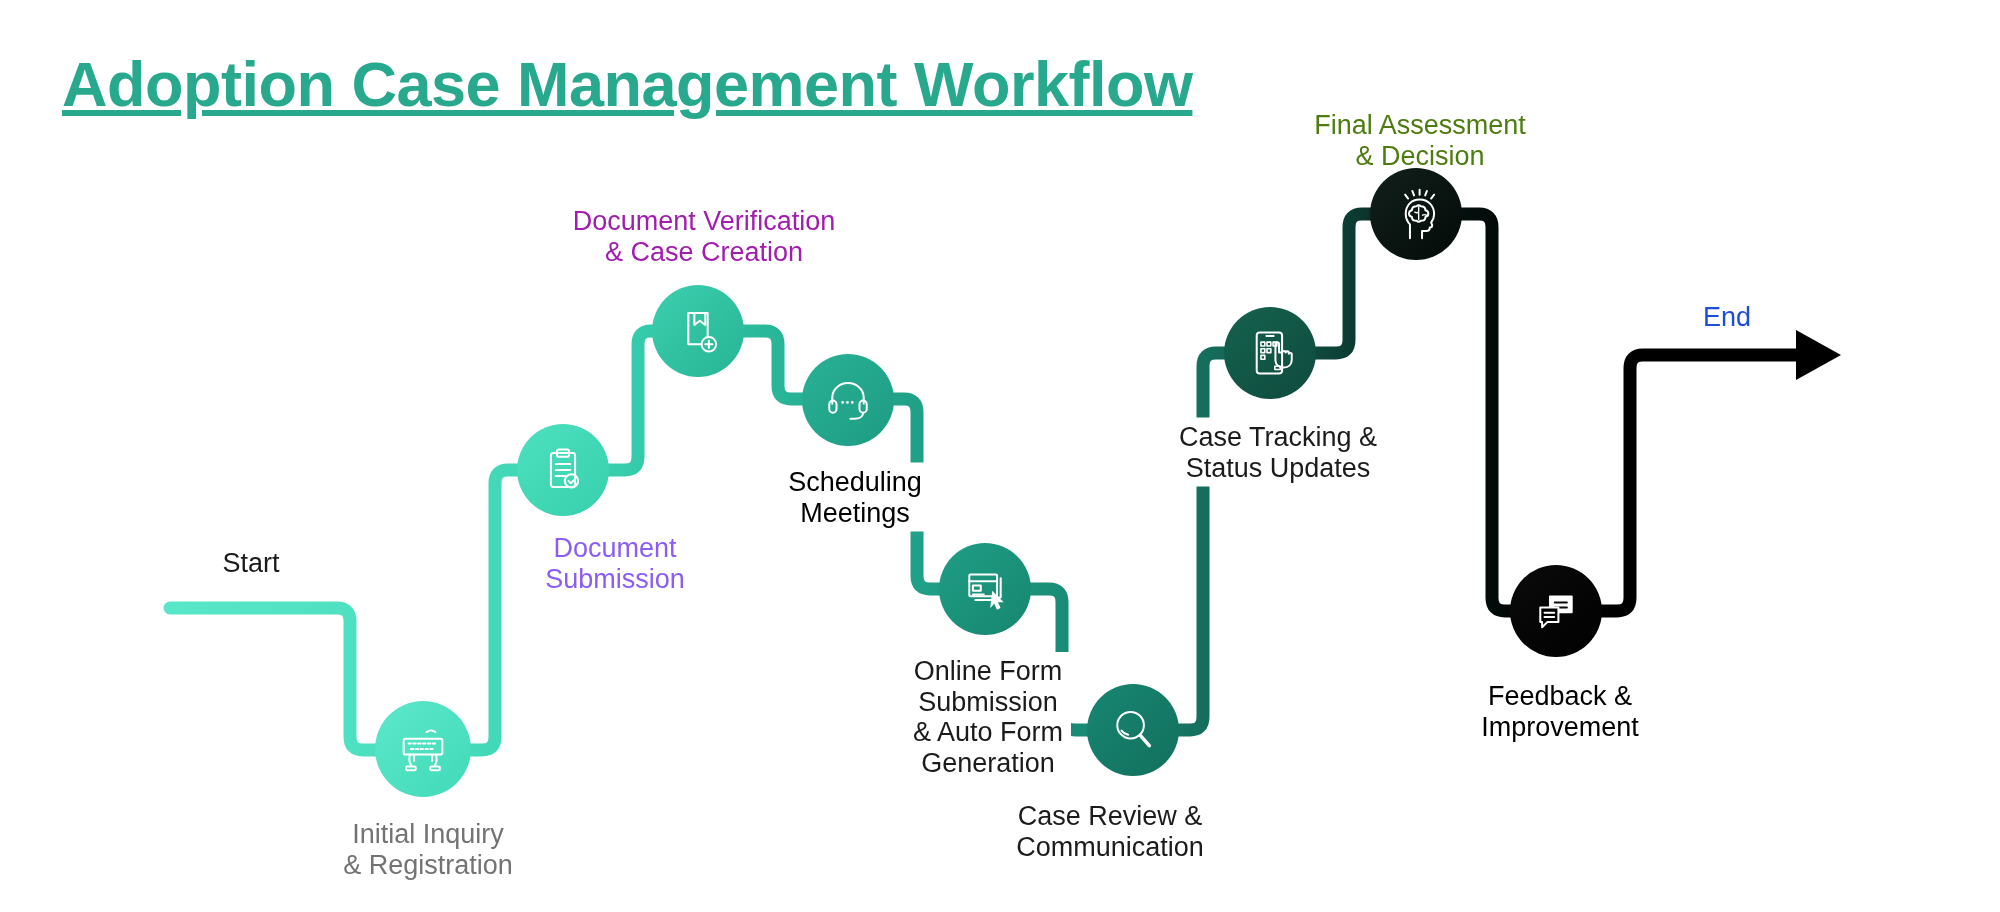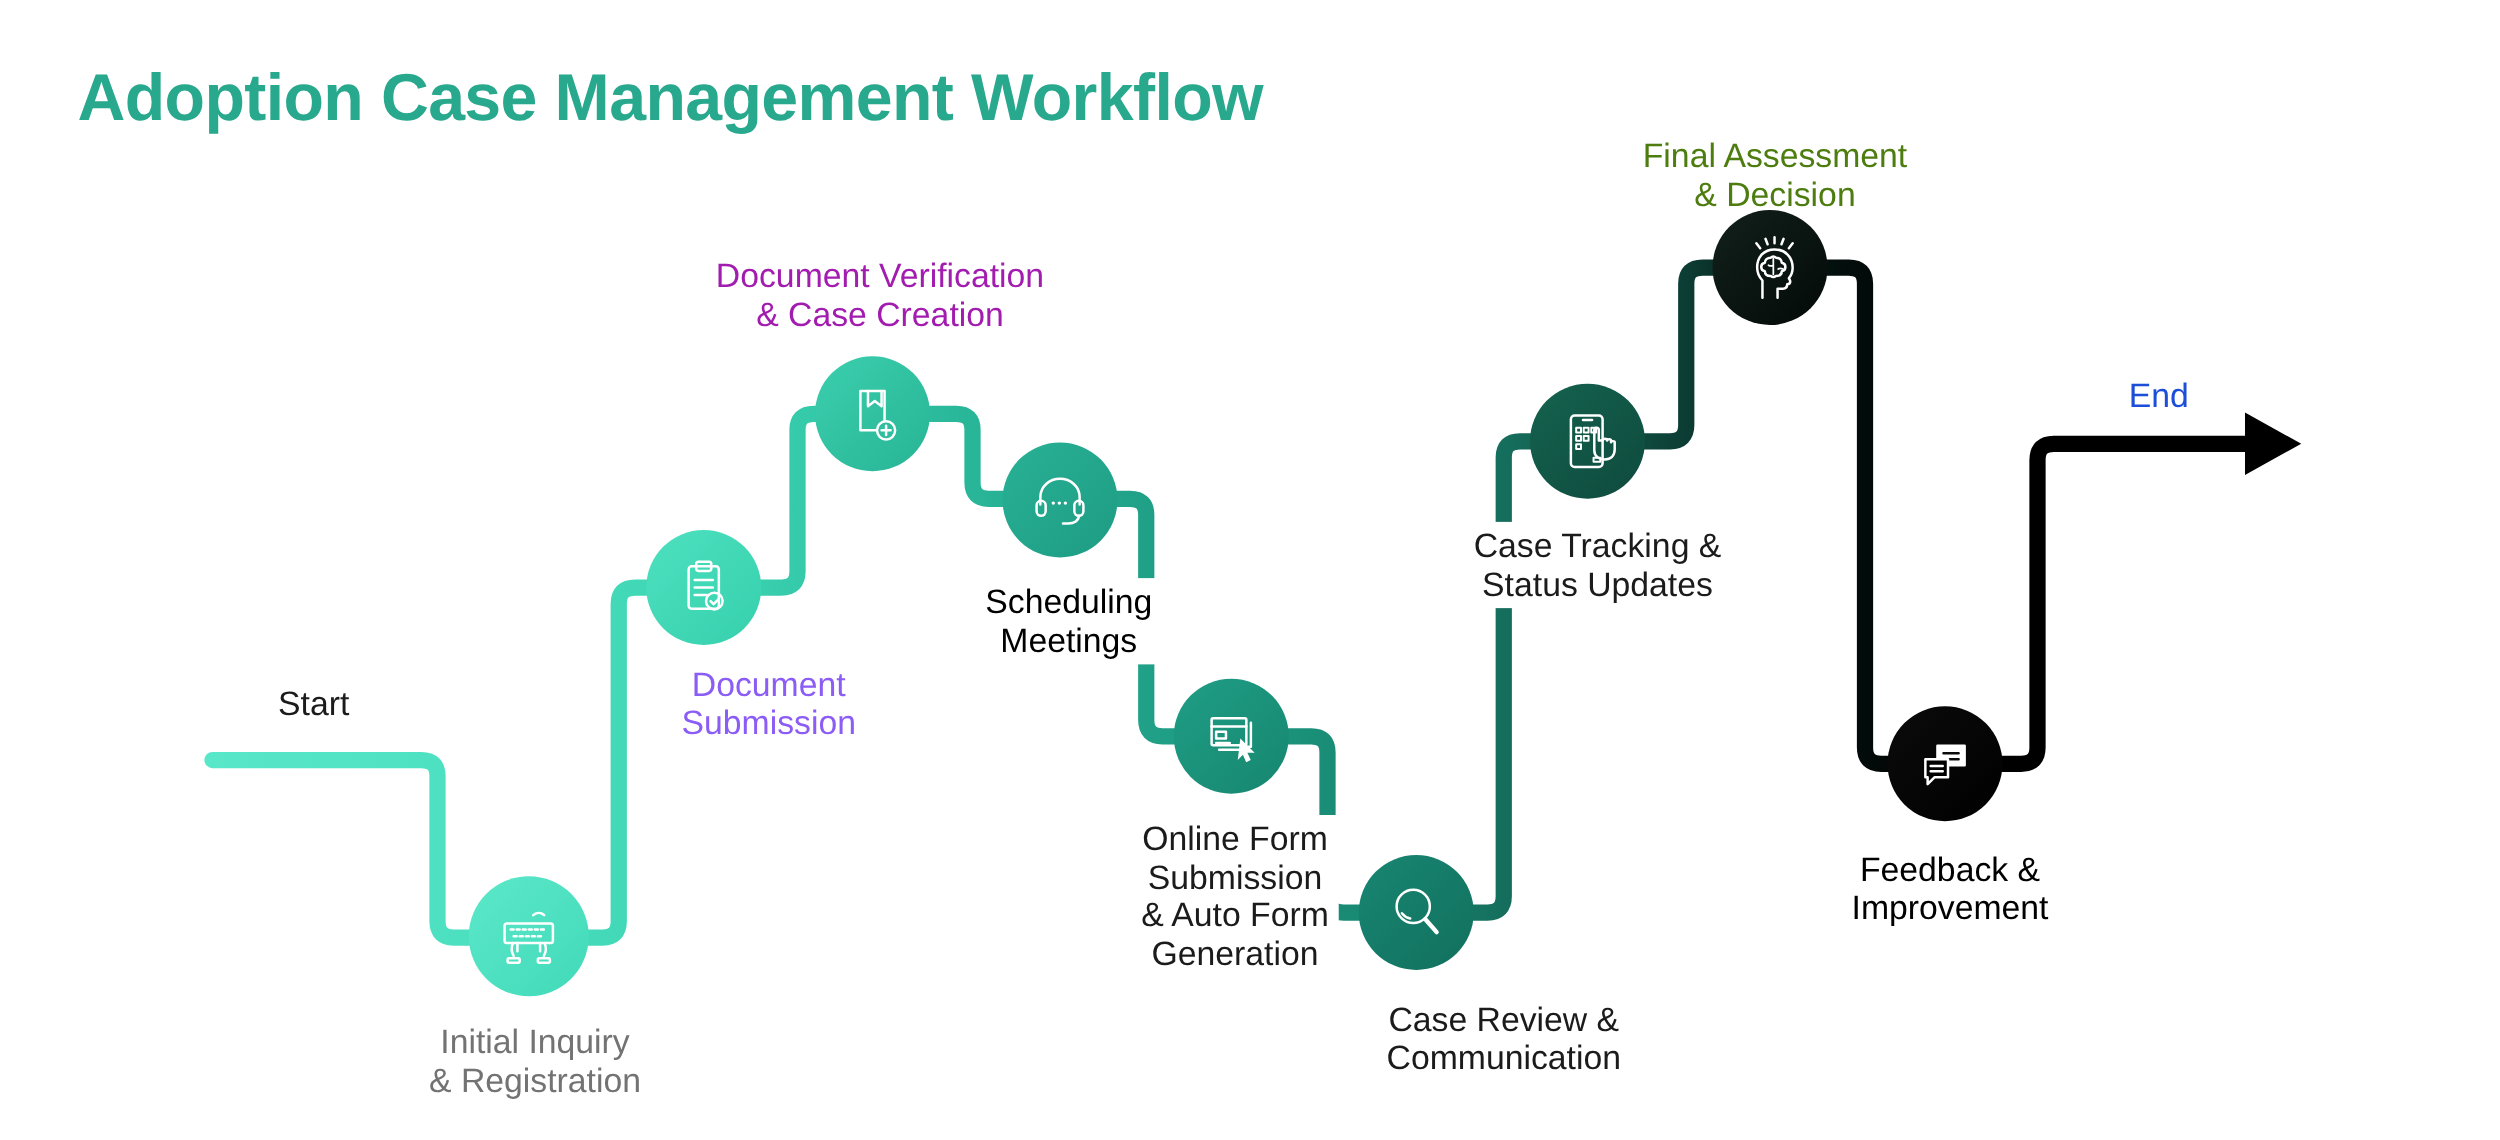--- a/index.html
+++ b/index.html
@@ -2,21 +2,21 @@
 <html><head>
 <meta charset="utf-8">
 <style>
   html,body{margin:0;padding:0;background:#fff;}
   .canvas{
     position:relative;width:2000px;height:912px;background:#ffffff;overflow:hidden;
     font-family:"Liberation Sans","DejaVu Sans",sans-serif;
   }
   .title{
     position:absolute;left:62px;top:48px;
-    font-size:53px;font-weight:800;letter-spacing:-0.5px;white-space:nowrap;
+    font-size:63px;font-weight:800;letter-spacing:-0.5px;white-space:nowrap;text-decoration:underline;
   }
   .flow-svg{position:absolute;left:0;top:0;z-index:1;}
   .label{
     position:absolute;transform:translate(-50%,-50%);
     background:#ffffff;color:#1b1b1b;
     font-size:27px;line-height:1.13;font-weight:500;
     text-align:center;white-space:pre-line;
     padding:4px 8px;z-index:2;
   }
   .node{
@@ -71,21 +71,21 @@
   <div class="label" style="left: 567px; top: 563px; color: #8b5cf6; margin-left: 48px;">Document
 Submission</div>
   <div class="label" style="left: 704px; top: 236px; color: #a21caf;">Document Verification
 &amp; Case Creation</div>
   <div class="label" style="left: 855px; top: 497px; color: #000000;">Scheduling
 Meetings</div>
   <div class="label" style="left: 988px; top: 717px; color: rgb(27, 27, 27);">Online Form
 Submission
 &amp; Auto Form
 Generation</div>
-  <div class="label" style="left: 1203px; top: 831px; color: rgb(27, 27, 27);">Case Review &amp;
+  <div class="label" style="left: 1110px; top: 831px; color: rgb(27, 27, 27);">Case Review &amp;
 Communication</div>
   <div class="label" style="left: 1278px; top: 452px; color: rgb(27, 27, 27);">Case Tracking &amp;
 Status Updates</div>
   <div class="label" style="left: 1420px; top: 140px; color: #4d7c0f;">Final Assessment
 &amp; Decision</div>
   <div class="label" style="left: 1560px; top: 711px; color: #000000;">Feedback &amp;
 Improvement</div>
   <div class="label" style="left: 1727px; top: 317px; color: #1d4ed8;">End</div>
 
   <div class="node" style="left: 375px; top: 701px; width: 96px; height: 96px; background: linear-gradient(135deg, rgb(92, 232, 202), rgb(65, 218, 184));">

